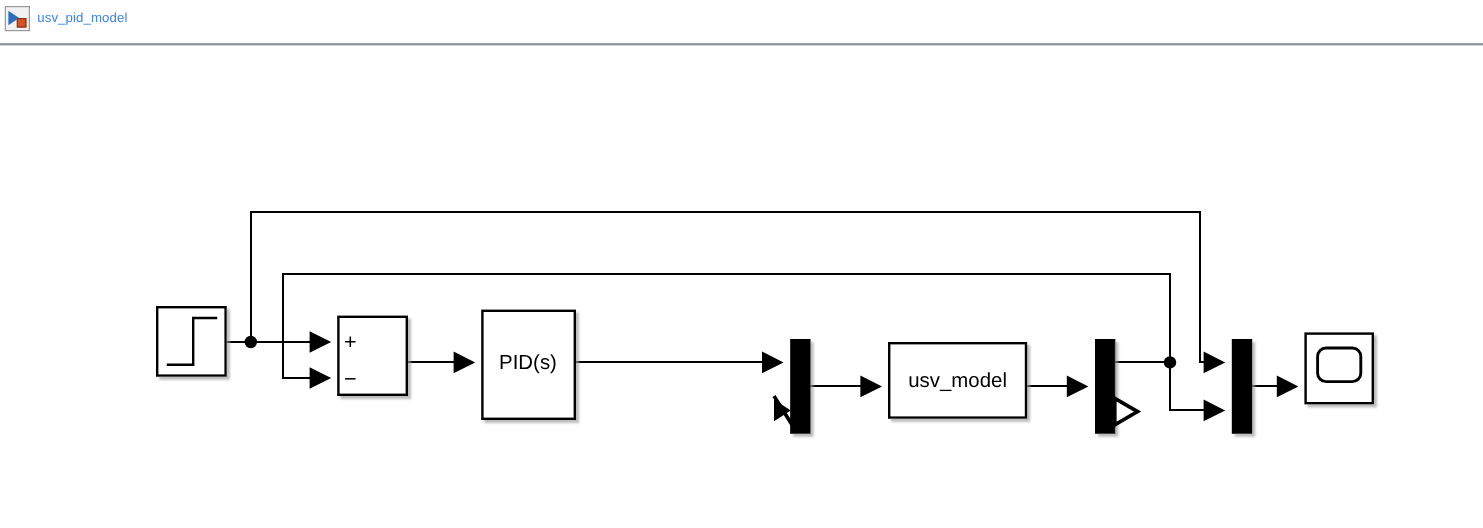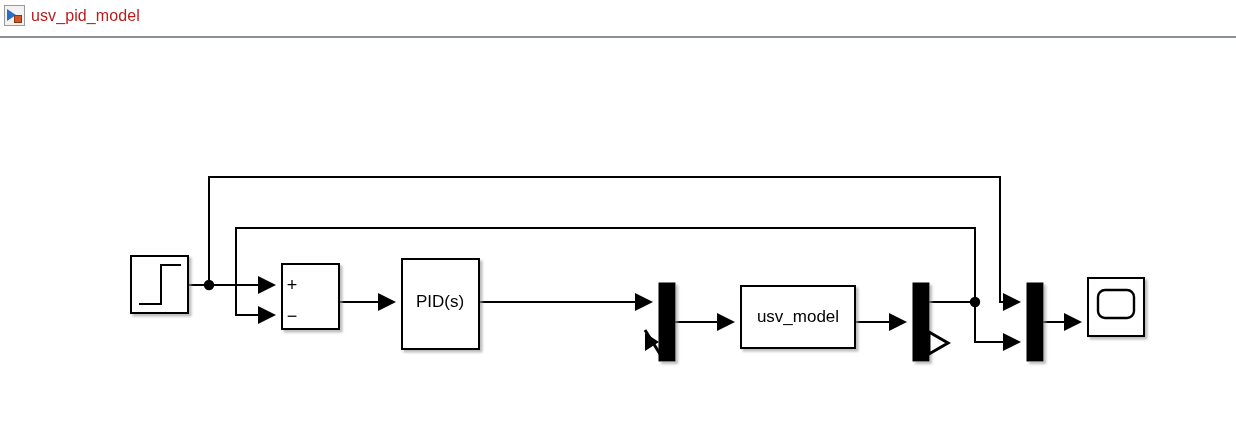--- a/index.html
+++ b/index.html
@@ -43,22 +43,22 @@
     border-bottom: 6px solid transparent;
   }
   #model-icon .sq {
     position: absolute;
     right: 2px; bottom: 2px;
     width: 8px; height: 8px;
     background: #d4542a;
     border: 1px solid #8a3418;
   }
   #titlebar .title-text {
-    font-size: 16px;
-    color: #b91c1c;
+    font-size: 11px;
+    color: #3b82f6;
     line-height: 1;
     letter-spacing: 0.1px;
   }
 
   #titlebar-sep {
     position: absolute;
     left: 0; top: 36px;
     width: 1236px; height: 2px;
     background: #8a8f98;
   }

